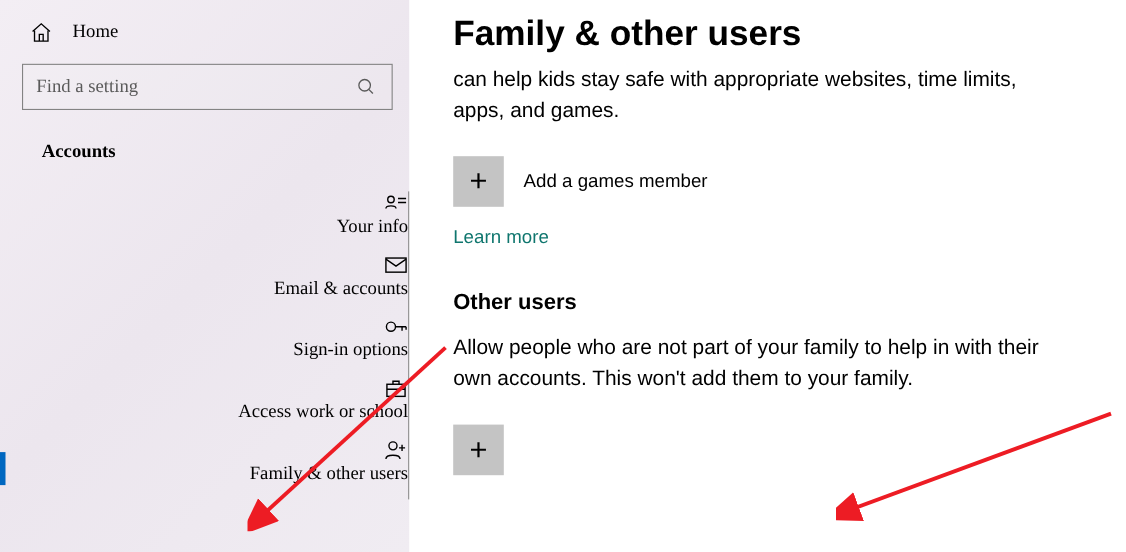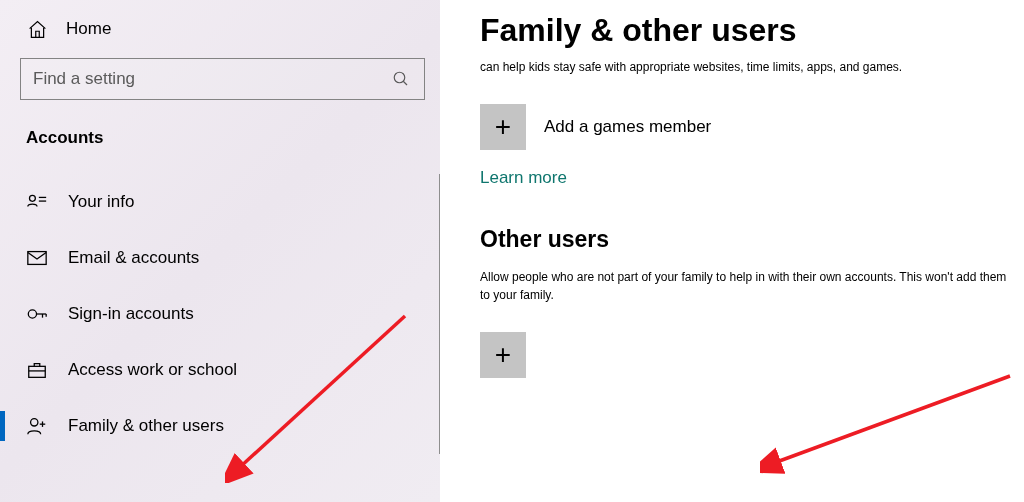--- a/index.html
+++ b/index.html
@@ -6,25 +6,26 @@
     body {
       font-family: "Segoe UI", Tahoma, sans-serif;
       width:1024px; height:502px;
       background:#fff;
       overflow:hidden;
       position:relative;
     }
     .layout { display:flex; height:100%; }
     
     .sidebar {
-      width:440px;
+      width:372px;
       height:100%;
       background:linear-gradient(135deg,#f3eef4 0%,#ece6ee 50%,#f0ecf2 100%);
       padding:18px 0 0 0;
       position:relative;
+      font-family:Liberation Serif, serif;
     }
     .home-row {
       display:flex; align-items:center;
       padding:0 0 18px 26px;
       gap:18px;
       cursor:pointer;
     }
     .home-row span.lbl { font-size:17px; color:#000; }
     .search-wrap { padding:0 15px 28px 20px; }
     .search-box {
@@ -35,57 +36,57 @@
       background:rgba(255,255,255,.05);
     }
     .search-box input {
       flex:1; border:none; background:transparent;
       font-size:17px; color:#666; outline:none;
       font-family:inherit;
     }
     .search-box input::placeholder { color:#5a5a5a; }
     .section-title {
       font-size:17px; font-weight:600; color:#000;
-      padding:0 0 26px 26px;
+      padding:0 0 26px 38px;
     }
     .nav { position:relative; border-right:1px solid #8e8e8e; }
     .nav-item {
-      display:flex; align-items:center;
+      display:flex; align-items:flex-end;
       padding:0 0 0 26px;
       height:56px;
-      gap:20px;
       cursor:pointer;
+      flex-direction:column;
     }
     .nav-item .lbl { font-size:17px; color:#000; }
     .active-marker {
       position:absolute; left:0; width:5px; height:30px;
       background:#0067c0;
     }
     .icon { display:inline-flex; align-items:center; justify-content:center; width:22px; height:22px; }
     
     .main {
       flex:1; padding:12px 10px 0 40px;
       color:#000;
     }
     .main h1 { font-size:32px; font-weight:600; margin-bottom:10px; }
-    .desc { font-size:12px; color:#000; line-height:1.45; margin-bottom:28px; max-width:560px; }
+    .desc { font-size:19px; color:#000; line-height:1.45; margin-bottom:28px; max-width:560px; }
     .add-row {
       display:flex; align-items:center; gap:18px;
       margin-bottom:18px;
       cursor:pointer;
     }
     .plus-box {
       width:46px; height:46px;
       background:#c4c4c4;
       display:flex; align-items:center; justify-content:center;
       font-size:28px; font-weight:300; color:#000;
     }
     .add-label { font-size:17px; }
     .link { color:#0f766e; font-size:17px; cursor:pointer; margin-bottom:38px; display:inline-block; }
-    .section-h { font-size:23px; font-weight:600; margin-bottom:16px; }
+    .section-h { font-size:20px; font-weight:600; margin-bottom:16px; }
     
     .arrow { position:absolute; pointer-events:none; }
     svg { display:block; }
   </style>
 </head>
 <body>
 
 <div class="layout">
 
   <div class="sidebar">
@@ -139,21 +140,21 @@
 
       <div class="nav-item">
         <span class="icon">
           <svg width="22" height="22" viewBox="0 0 24 24" fill="none" stroke="#000" stroke-width="1.4">
             <circle cx="7" cy="12" r="4.5"></circle>
             <line x1="11.5" y1="12" x2="22" y2="12"></line>
             <line x1="18" y1="12" x2="18" y2="16"></line>
             <line x1="22" y1="12" x2="22" y2="15"></line>
           </svg>
         </span>
-        <span class="lbl">Sign-in accounts</span>
+        <span class="lbl">Sign-in options</span>
       </div>
 
       <div class="nav-item">
         <span class="icon">
           <svg width="22" height="22" viewBox="0 0 24 24" fill="none" stroke="#000" stroke-width="1.4">
             <rect x="3" y="8" width="18" height="12"></rect>
             <path d="M9 8 V5 H15 V8"></path>
             <line x1="3" y1="13" x2="21" y2="13"></line>
           </svg>
         </span>

